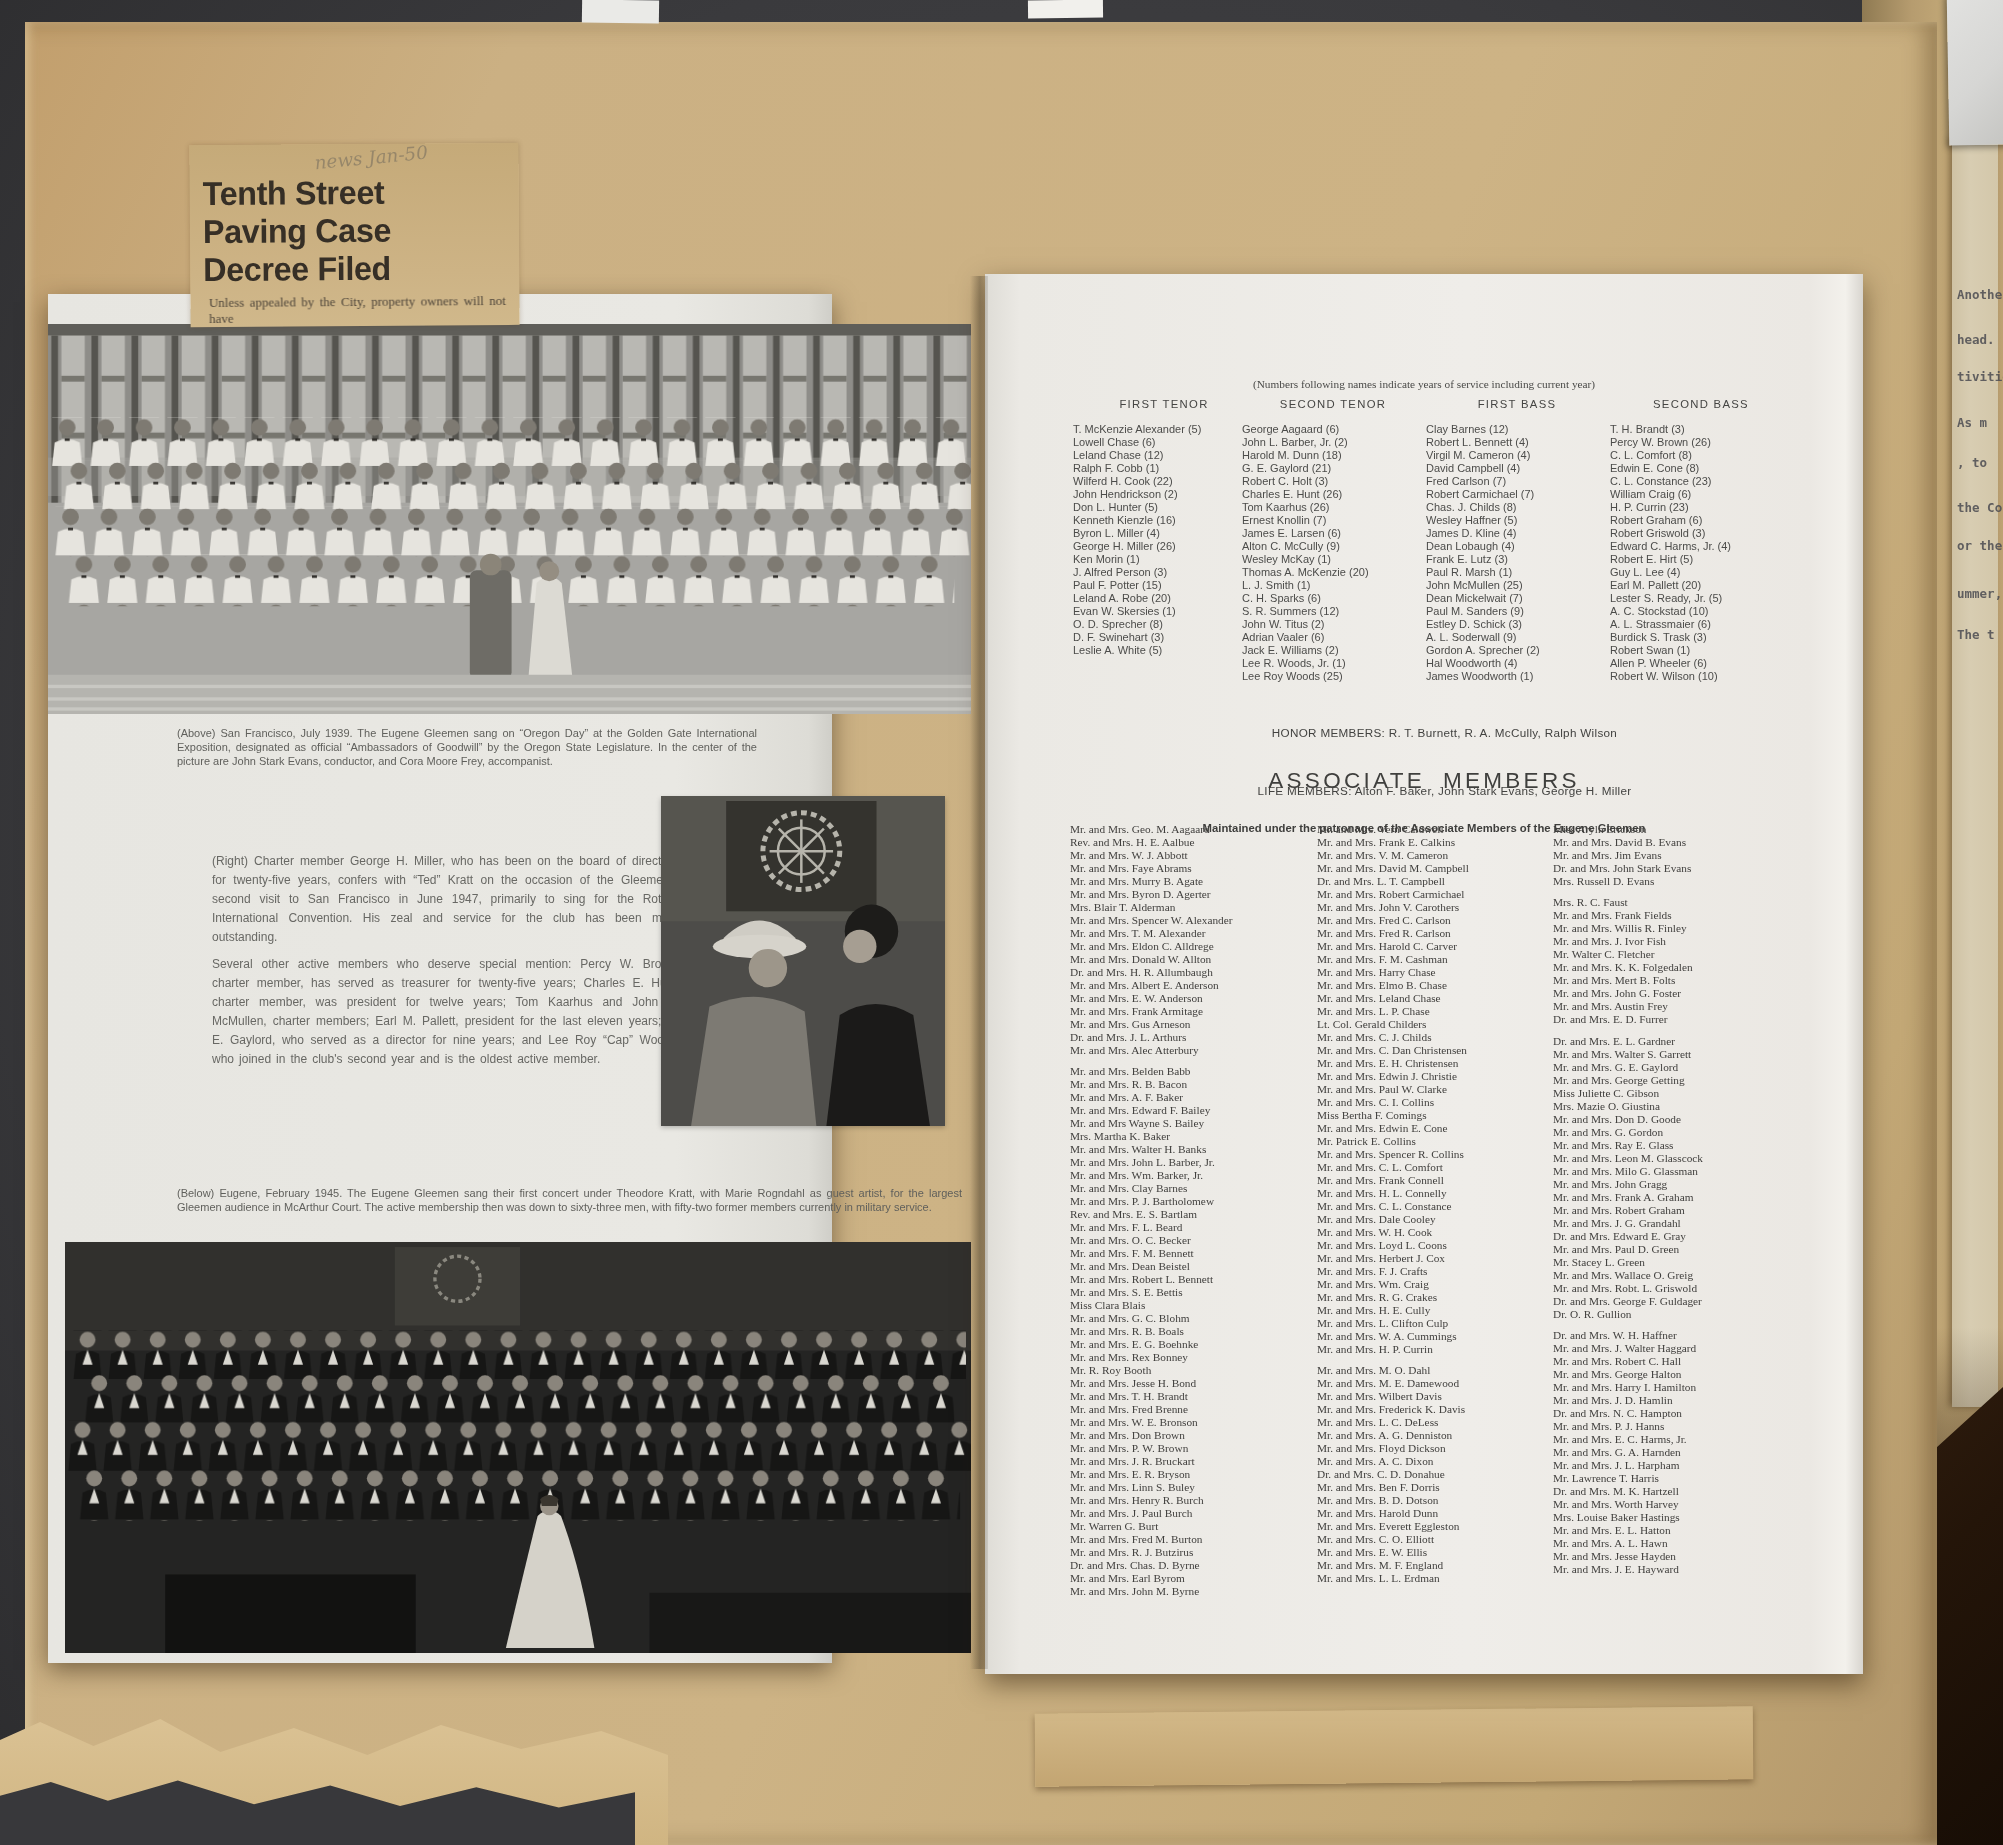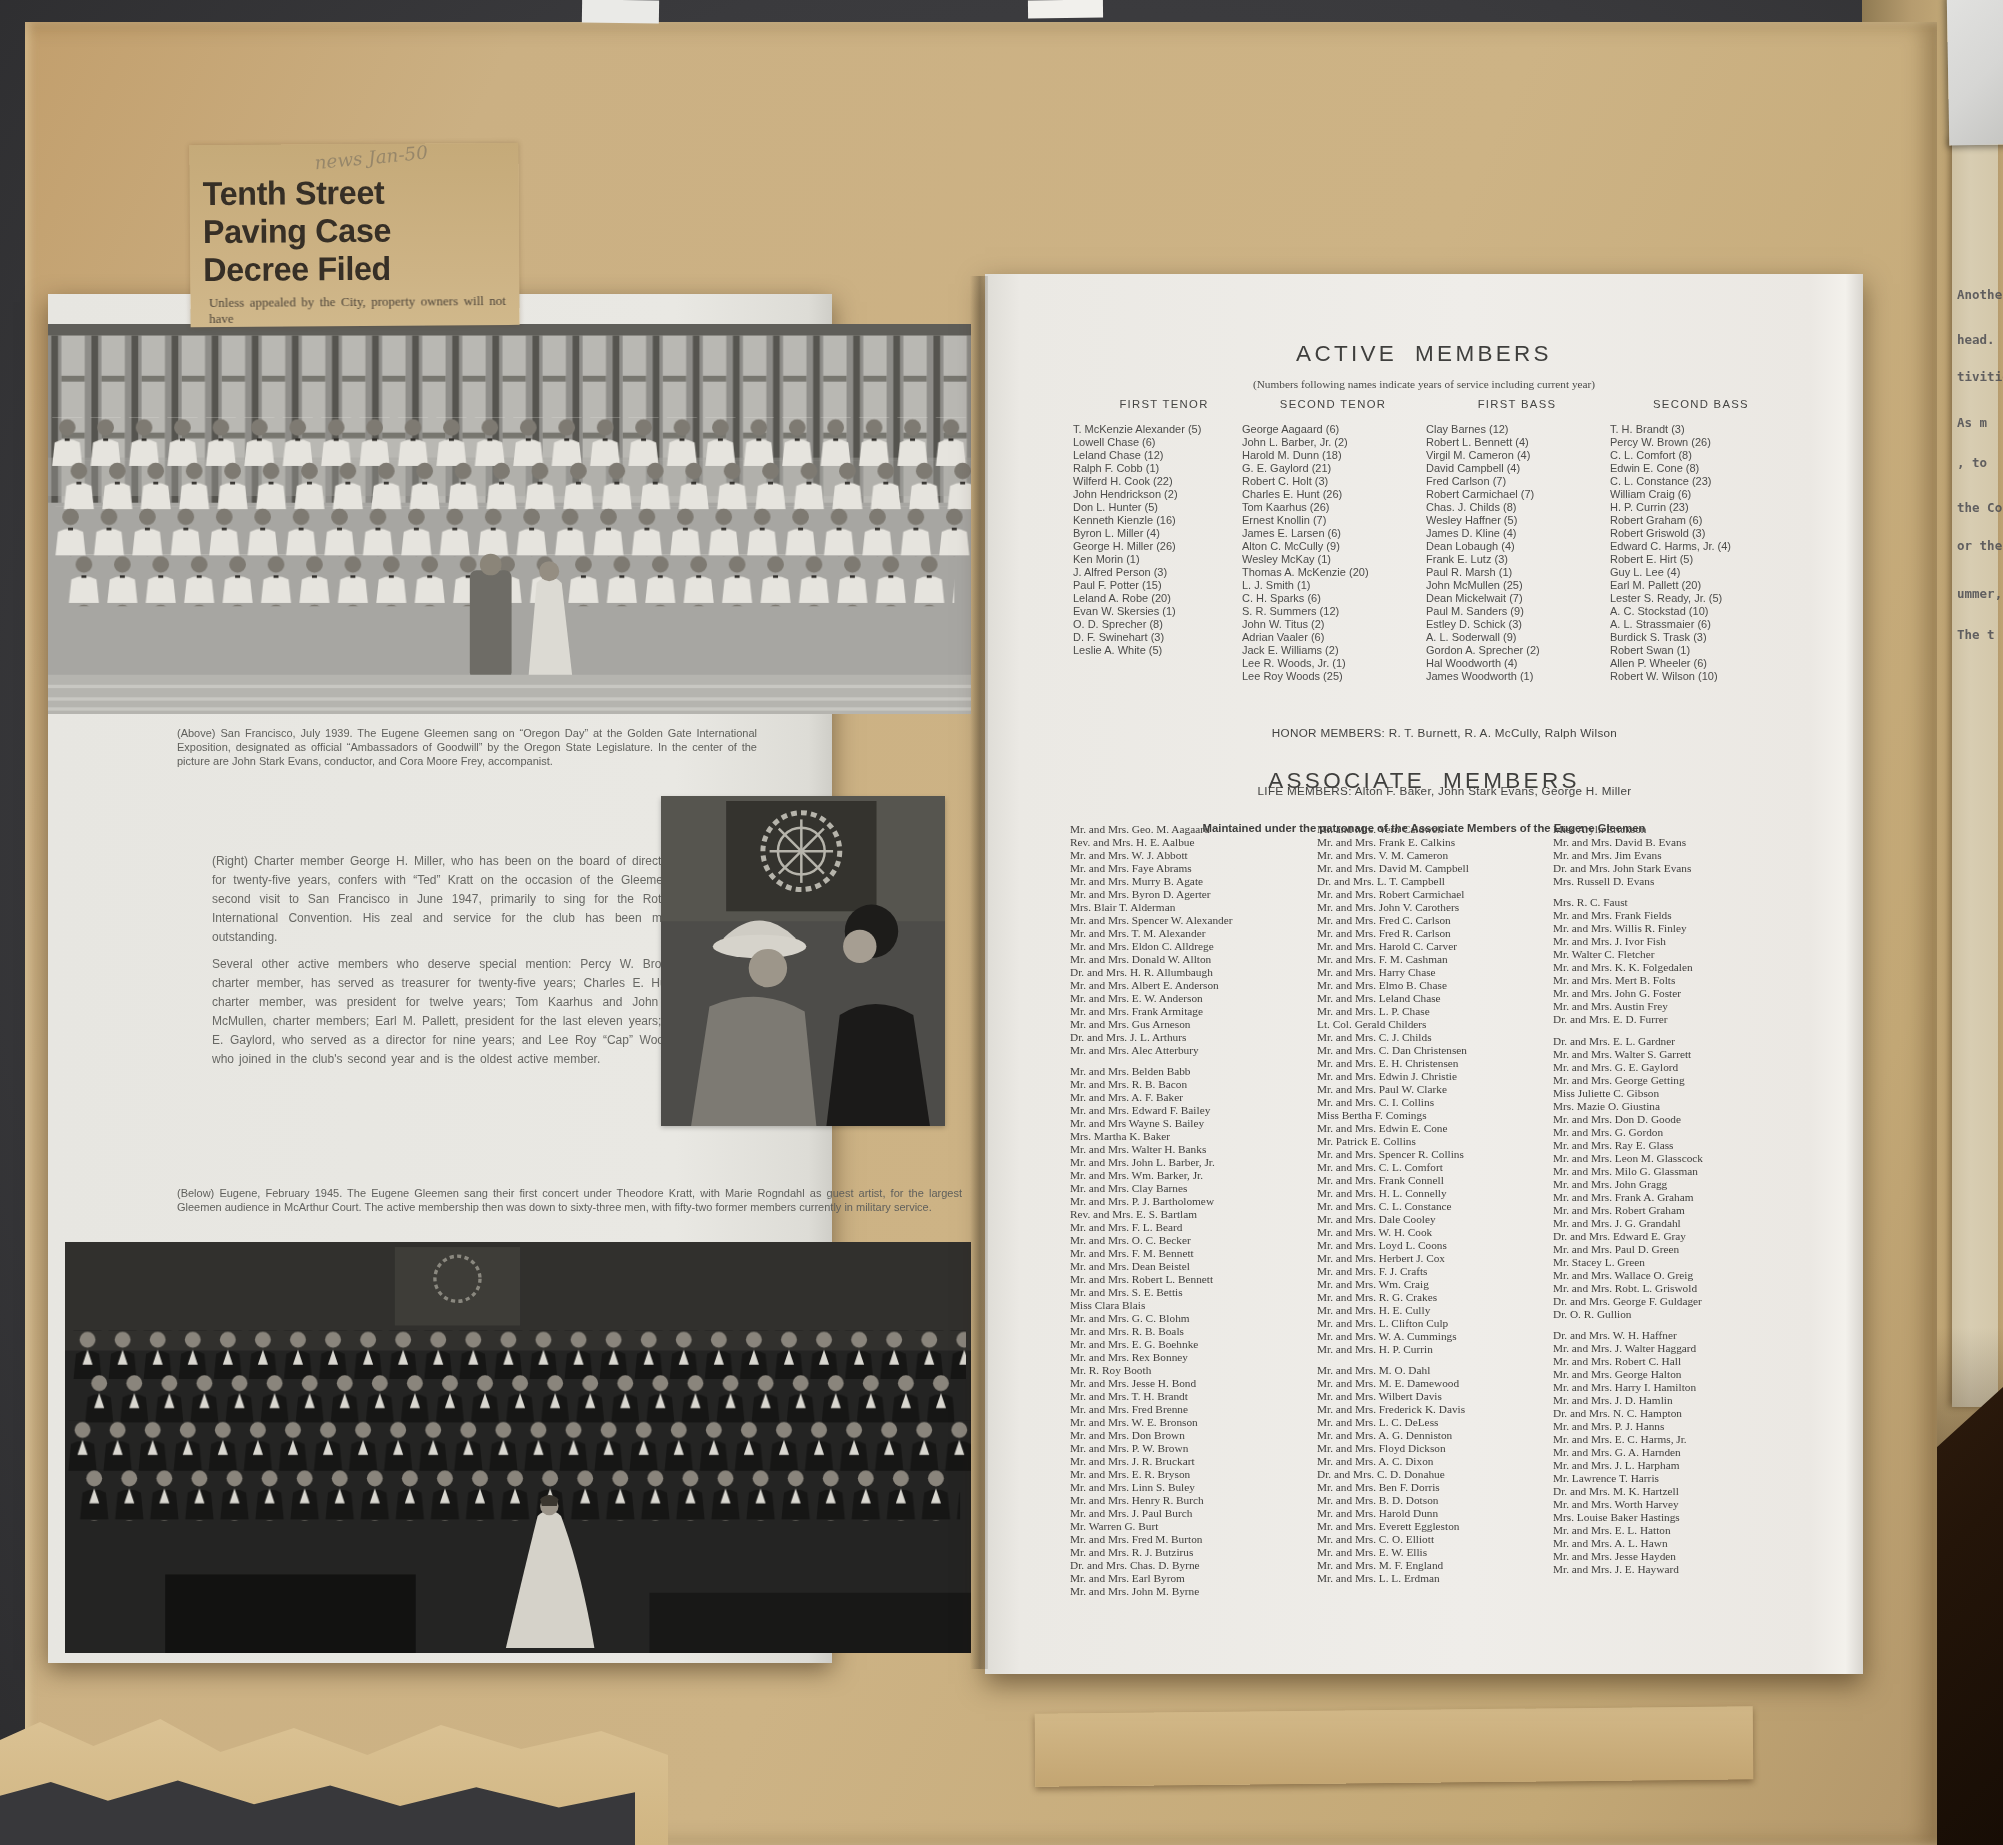--- a/index.html
+++ b/index.html
@@ -246,21 +246,20 @@
         <path d="M528 486 Q550 392 566 328 Q580 314 594 328 Q618 392 634 486 Z" fill="#d5d2c9"></path>
         <circle cx="580" cy="316" r="11" fill="#9a9388"></circle>
         <path d="M569 308 Q580 298 591 308 L589 316 L571 316 Z" fill="#3a362f"></path>
         <rect x="120" y="398" width="300" height="94" fill="#121211"></rect>
         <rect x="700" y="420" width="385" height="72" fill="#181817"></rect>
       </svg>
     </div>
   </div>
 
   <div class="page-right">
-    <div class="pr-title title-active">ACTIVE  MEMBERS</div>
     <div class="pr-subtitle sub-active">(Numbers following names indicate years of service including current year)</div>
 
     <div class="active-col col-1">
       <div class="col-header">FIRST TENOR</div>
       <div>
           <div class="member-line">T. McKenzie Alexander (5)</div>
           <div class="member-line">Lowell Chase (6)</div>
           <div class="member-line">Leland Chase (12)</div>
           <div class="member-line">Ralph F. Cobb (1)</div>
           <div class="member-line">Wilferd H. Cook (22)</div>

